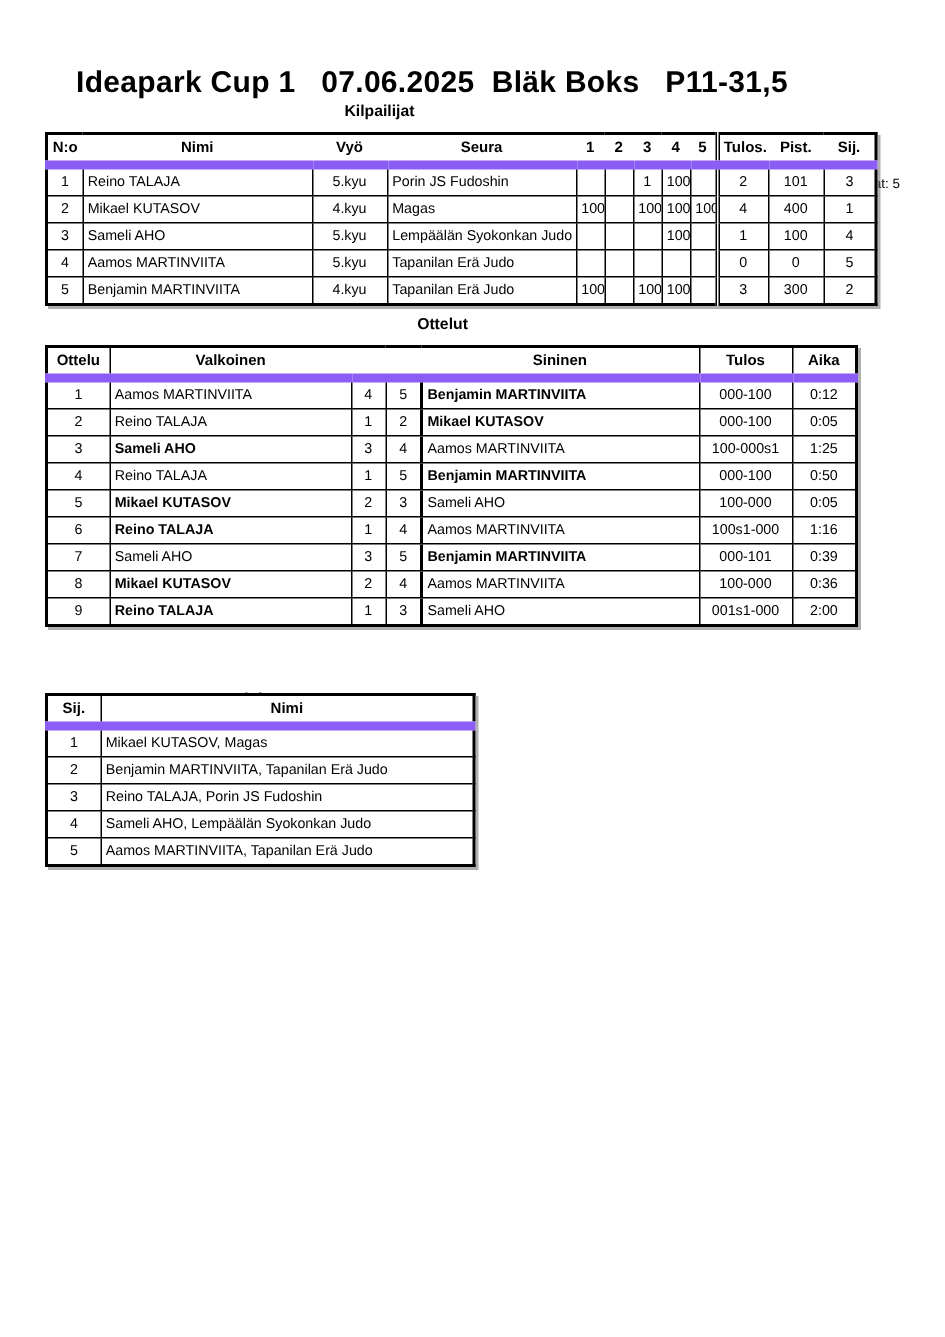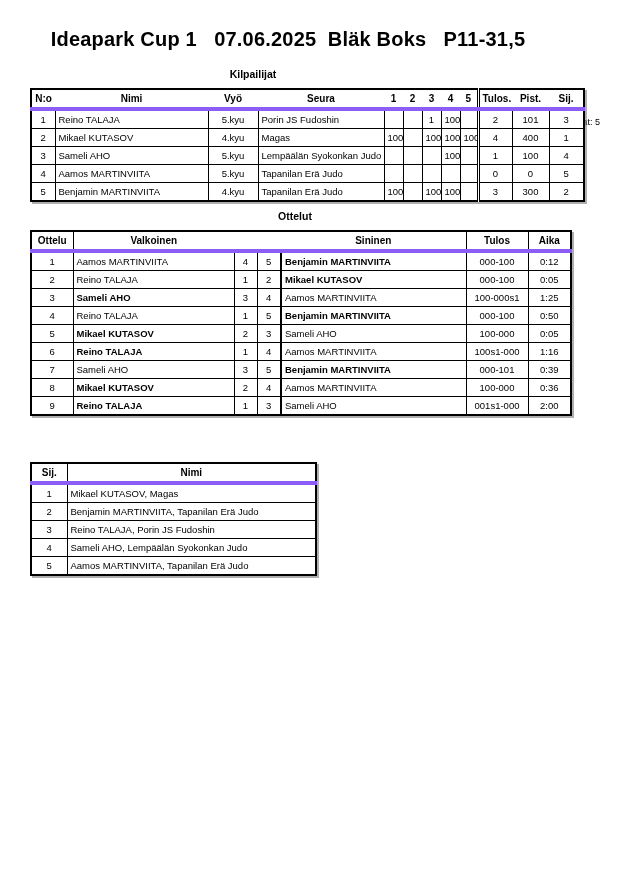--- a/index.html
+++ b/index.html
@@ -1,33 +1,33 @@
 <!DOCTYPE html>
 <html><head>
 <meta charset="utf-8">
 <style>
   html,body{margin:0;padding:0;background:#fff;}
   body{width:630px;height:891px;position:relative;font-family:"Liberation Sans",sans-serif;color:#000;}
   .page{position:absolute;left:0;top:0;width:630px;height:891px;background:#fff;overflow:hidden;}
 
-  .title{position:absolute;top:28px;left:0;width:576px;text-align:center;
+  .title{position:absolute;top:44px;left:0;width:576px;text-align:center;
          font-size:20px;font-weight:bold;white-space:pre;letter-spacing:.2px;}
 
   .sec-head{position:absolute;transform:translateX(-50%);font-weight:bold;font-size:10.5px;}
   #h-kilp{left:253px;top:68px;}
   #h-ott{left:295px;top:210px;}
   #h-tul{left:172px;top:460px;}
   .count{position:absolute;top:69px;right:30px;font-size:9px;margin-top:48px;}
 
   table{border-collapse:collapse;table-layout:fixed;position:absolute;background:#fff;
         box-shadow:2px 2px 0 rgba(110,110,110,.55);}
   td,th{overflow:hidden;white-space:nowrap;padding:0 3px;height:17px;line-height:17px;
         font-size:9.5px;border:1px solid #000;}
   th{font-weight:bold;font-size:10px;text-align:center;}
-  thead th{border-bottom:4px solid #8b5cf6;}
+  thead th{border-bottom:6px solid #8b5cf6;}
 
   .t1{left:30px;top:88px;width:553px;border:2px solid #000;}
   .t2{left:30px;top:230px;width:540px;border:2px solid #000;}
   .t3{left:30px;top:462px;width:285px;border:2px solid #000;}
 
   
   .t1 thead th{border-left:none;border-right:none;}
   .t1 thead th.bl2{border-left:3px double #000;}
   .t2 thead th{border-left:none;border-right:none;}
   .t2 thead th.hbr{border-right:1px solid #000;}

